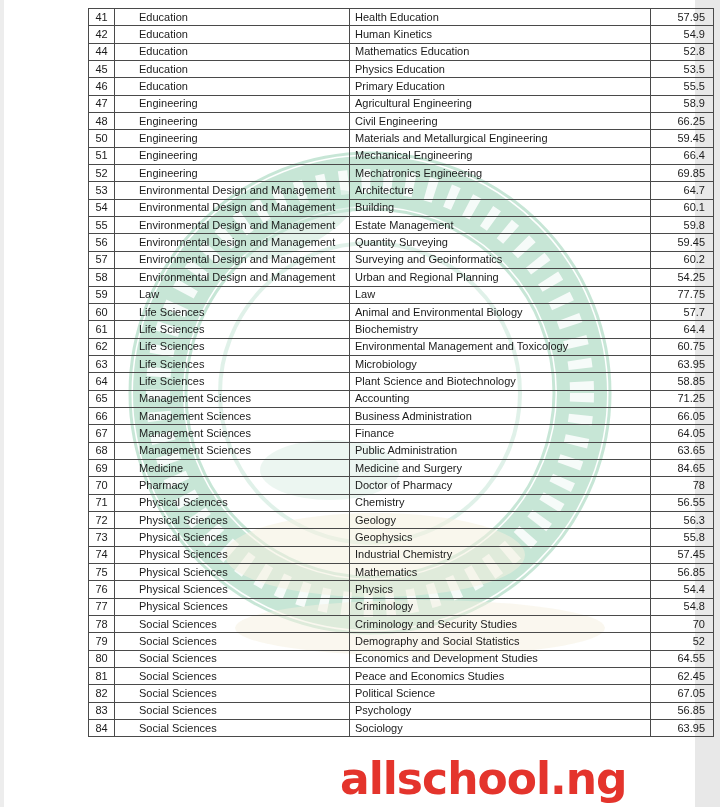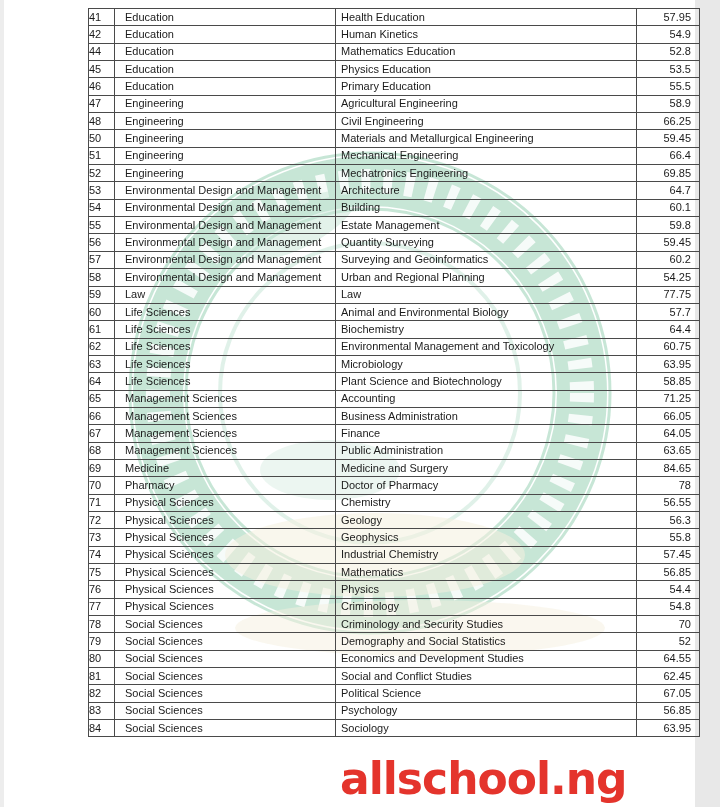--- a/index.html
+++ b/index.html
@@ -33,22 +33,22 @@
     border:1px solid #4a4a4a;
     height:16.35px;
     font-size:11px;
     line-height:11px;
     color:#1b1b1b;
     padding:0;
     white-space:nowrap;
     overflow:hidden;
     background:transparent;
   }
-  .cutoff-table td.c-sn{width:25px;}
-  .cutoff-table td.c-fac{width:210px;padding-left:10px;text-align:left;}
+  .cutoff-table td.c-sn{width:25px;text-align:center;}
+  .cutoff-table td.c-fac{width:210px;padding-left:24px;text-align:left;}
   .cutoff-table td.c-dep{width:295px;padding-left:5px;text-align:left;}
   .cutoff-table td.c-score{width:54px;padding-right:8px;text-align:right;margin-left:44px;}
   .site-watermark{
     position:absolute;
     left:340px;top:753px;
     font-size:44px;
     font-weight:700;
     letter-spacing:-1px;
     color:#e4342c;
     font-family:"DejaVu Sans", sans-serif;
@@ -342,21 +342,21 @@
     <tr>
       <td class="c-sn">80</td>
       <td class="c-fac">Social Sciences</td>
       <td class="c-dep">Economics and Development Studies</td>
       <td class="c-score">64.55</td>
     </tr>
 
     <tr>
       <td class="c-sn">81</td>
       <td class="c-fac">Social Sciences</td>
-      <td class="c-dep">Social and Conflict Studies</td>
+      <td class="c-dep">Peace and Economics Studies</td>
       <td class="c-score">62.45</td>
     </tr>
 
     <tr>
       <td class="c-sn">82</td>
       <td class="c-fac">Social Sciences</td>
       <td class="c-dep">Political Science</td>
       <td class="c-score">67.05</td>
     </tr>
 

